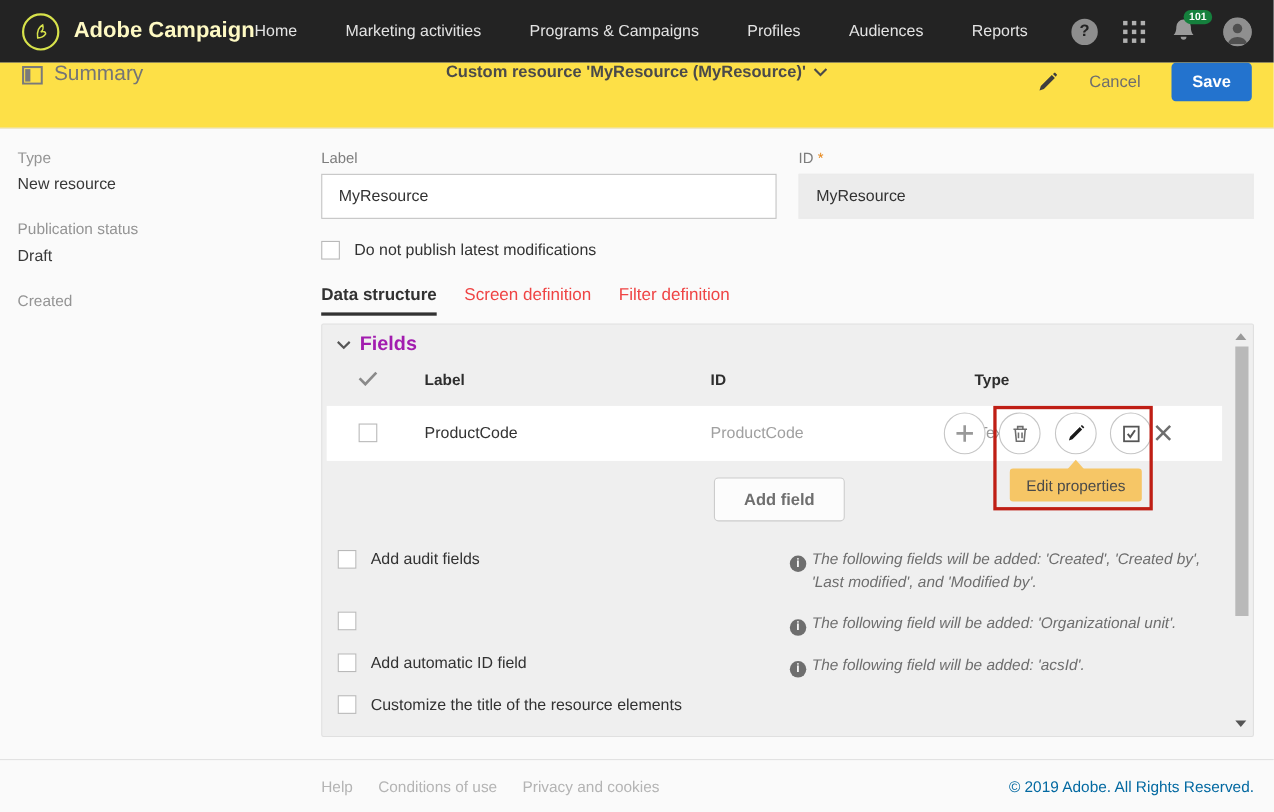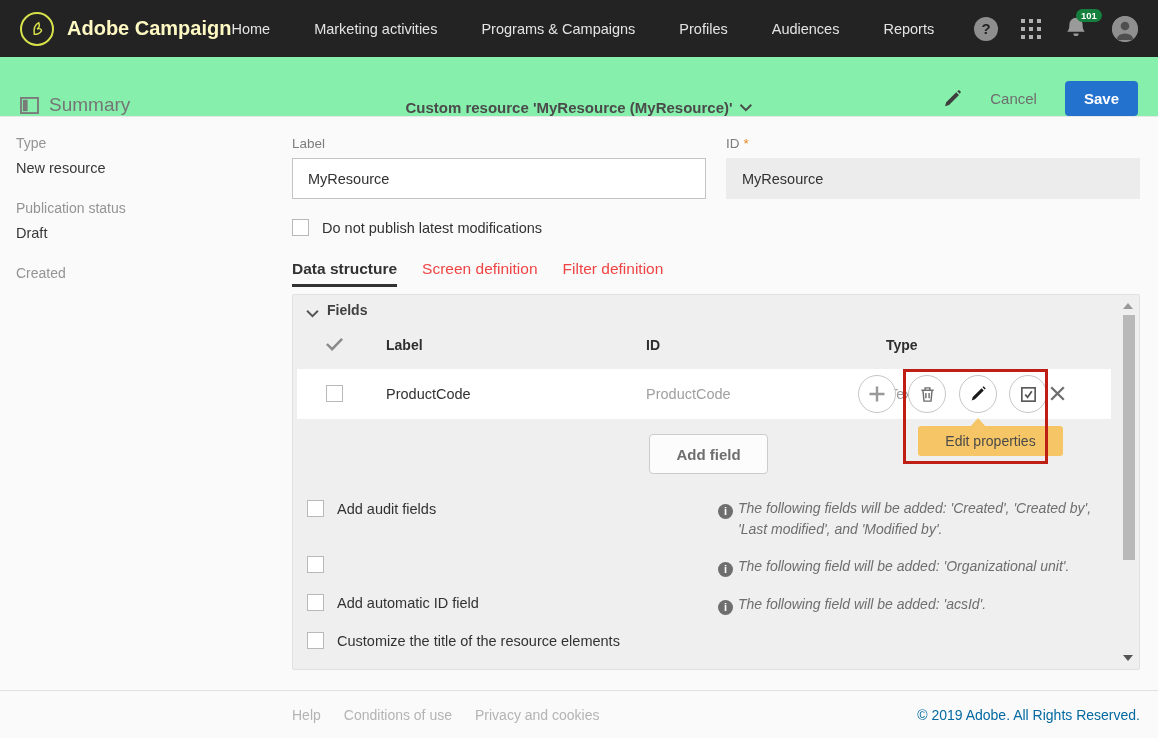--- a/index.html
+++ b/index.html
@@ -13,21 +13,21 @@
   .brand { color:#fef9c3; font-weight:bold; font-size:20px; }
   .navitems { display:flex; gap:44px; }
   .navitem { color:#e3e3e3; font-size:14.5px; cursor:pointer; }
   .nav-right { margin-left:auto; display:flex; align-items:center; gap:22px; }
   .help-circle { width:24px; height:24px; border-radius:50%; background:#8e8e8e; color:#232323; font-weight:bold; font-size:15px; display:flex; align-items:center; justify-content:center; }
   .bell-wrap { position:relative; width:26px; height:26px; }
   .badge { position:absolute; top:-7px; left:12px; background:#15803d; color:#fff; font-size:9.5px; font-weight:bold; padding:2px 5px; border-radius:8px; line-height:1; }
   .avatar { width:26px; height:26px; border-radius:50%; overflow:hidden; background:#8f8f8f; }
 
   
-  .toolbar { height:60px; background:#86efac; border-bottom:1px solid #e8e8e8; display:flex; align-items:flex-end; padding:0 20px; position:relative; flex:0 0 auto; }
+  .toolbar { height:60px; background:#fde047; border-bottom:1px solid #e8e8e8; display:flex; align-items:flex-start; padding:0 20px; position:relative; flex:0 0 auto; }
   .summary-group { display:flex; align-items:center; gap:10px; color:#757575; font-size:19px; cursor:pointer; }
   .resource-title { position:absolute; left:50%; transform:translateX(-50%); display:flex; align-items:center; gap:7px; font-size:15px; font-weight:bold; color:#4a4a4a; cursor:pointer; }
   .toolbar-right { margin-left:auto; display:flex; align-items:center; gap:28px; }
   .cancel { color:#6e6e6e; font-size:15px; cursor:pointer; }
   .save-btn { background:#2373ce; color:#fff; font-weight:bold; font-size:15px; border:none; border-radius:4px; padding:9px 19px; cursor:pointer; font-family:inherit; }
 
   
   .bodywrap { display:flex; height:573px; flex:0 0 auto; }
   .sidebar { width:292px; padding:18px 16px; flex:0 0 auto; }
   .side-item { margin-bottom:24px; }
@@ -46,30 +46,30 @@
   .cb-row { display:flex; align-items:center; gap:13px; margin-top:20px; font-size:14.5px; color:#323232; }
 
   .tabs { display:flex; gap:25px; margin-top:24px; }
   .tab { font-size:15.5px; color:#ef4444; padding-bottom:6px; cursor:pointer; }
   .tab.active { color:#323232; font-weight:bold; border-bottom:3px solid #323232; }
 
   
   .panel { position:relative; margin-top:7px; height:376px; background:#efefef; border:1px solid #e0e0e0; border-radius:2px; }
   .panel * { position:absolute; }
   .panel-chevron { left:13px; top:14px; }
-  .panel-title { left:34px; top:7px; font-size:14px; font-weight:bold; color:#404040; position:absolute; }
+  .panel-title { left:34px; top:7px; font-size:18px; font-weight:bold; color:#a21caf; position:absolute; }
   .col-check { left:32px; top:42px; }
   .col-label { top:42px; font-size:14px; font-weight:bold; color:#2e2e2e; }
   .field-row { left:4px; top:74px; width:814px; height:50px; background:#fff; }
   .row-cb { left:29px; top:16px; }
   .row-text { top:17px; font-size:14.5px; position:absolute; }
   .circle-btn { width:38px; height:38px; border-radius:50%; background:#fff; border:1px solid #c6c6c6; top:6px; display:flex; align-items:center; justify-content:center; cursor:pointer; }
   .x-btn { left:750px; top:14px; cursor:pointer; }
   .hl-box { left:610px; top:74px; width:145px; height:95px; border:3px solid #bf1e15; z-index:5; pointer-events:none; }
-  .tooltip { left:625px; top:131px; width:145px; height:30px; background:#f6c666; border-radius:3px; display:flex; align-items:center; justify-content:center; font-size:14px; color:#4a4a4a; z-index:4; }
+  .tooltip { left:625px; top:131px; width:120px; height:30px; background:#f6c666; border-radius:3px; display:flex; align-items:center; justify-content:center; font-size:14px; color:#4a4a4a; z-index:4; }
   .tooltip-arrow { left:677px; top:123px; width:0; height:0; border-left:8px solid transparent; border-right:8px solid transparent; border-bottom:9px solid #f6c666; z-index:4; }
   .add-field-btn { left:356px; top:139px; width:119px; height:40px; background:#fcfcfc; border:1px solid #ccc; border-radius:4px; font-family:inherit; font-size:15px; font-weight:bold; color:#6e6e6e; cursor:pointer; }
   .opt-row { display:flex; align-items:center; gap:13px; left:14px; font-size:14.5px; color:#323232; position:absolute; }
   .opt-row .cb, .opt-row span { position:static; }
   .info-block { left:425px; width:390px; font-size:14px; color:#6e6e6e; font-style:italic; line-height:21px; }
   .info-block .info-icon { position:static; }
   .info-icon { display:inline-block; width:15px; height:15px; border-radius:50%; background:#6e6e6e; color:#fff; font-size:11px; font-weight:bold; font-style:normal; text-align:center; line-height:15px; margin-right:5px; vertical-align:-2px; }
   .sb-up { right:6px; top:8px; width:0; height:0; border-left:5px solid transparent; border-right:5px solid transparent; border-bottom:6px solid #999; cursor:pointer; }
   .sb-thumb { right:4px; top:20px; width:12px; height:245px; background:#b9b9b9; cursor:pointer; }
   .sb-down { right:6px; bottom:8px; width:0; height:0; border-left:5px solid transparent; border-right:5px solid transparent; border-top:6px solid #555; cursor:pointer; }

